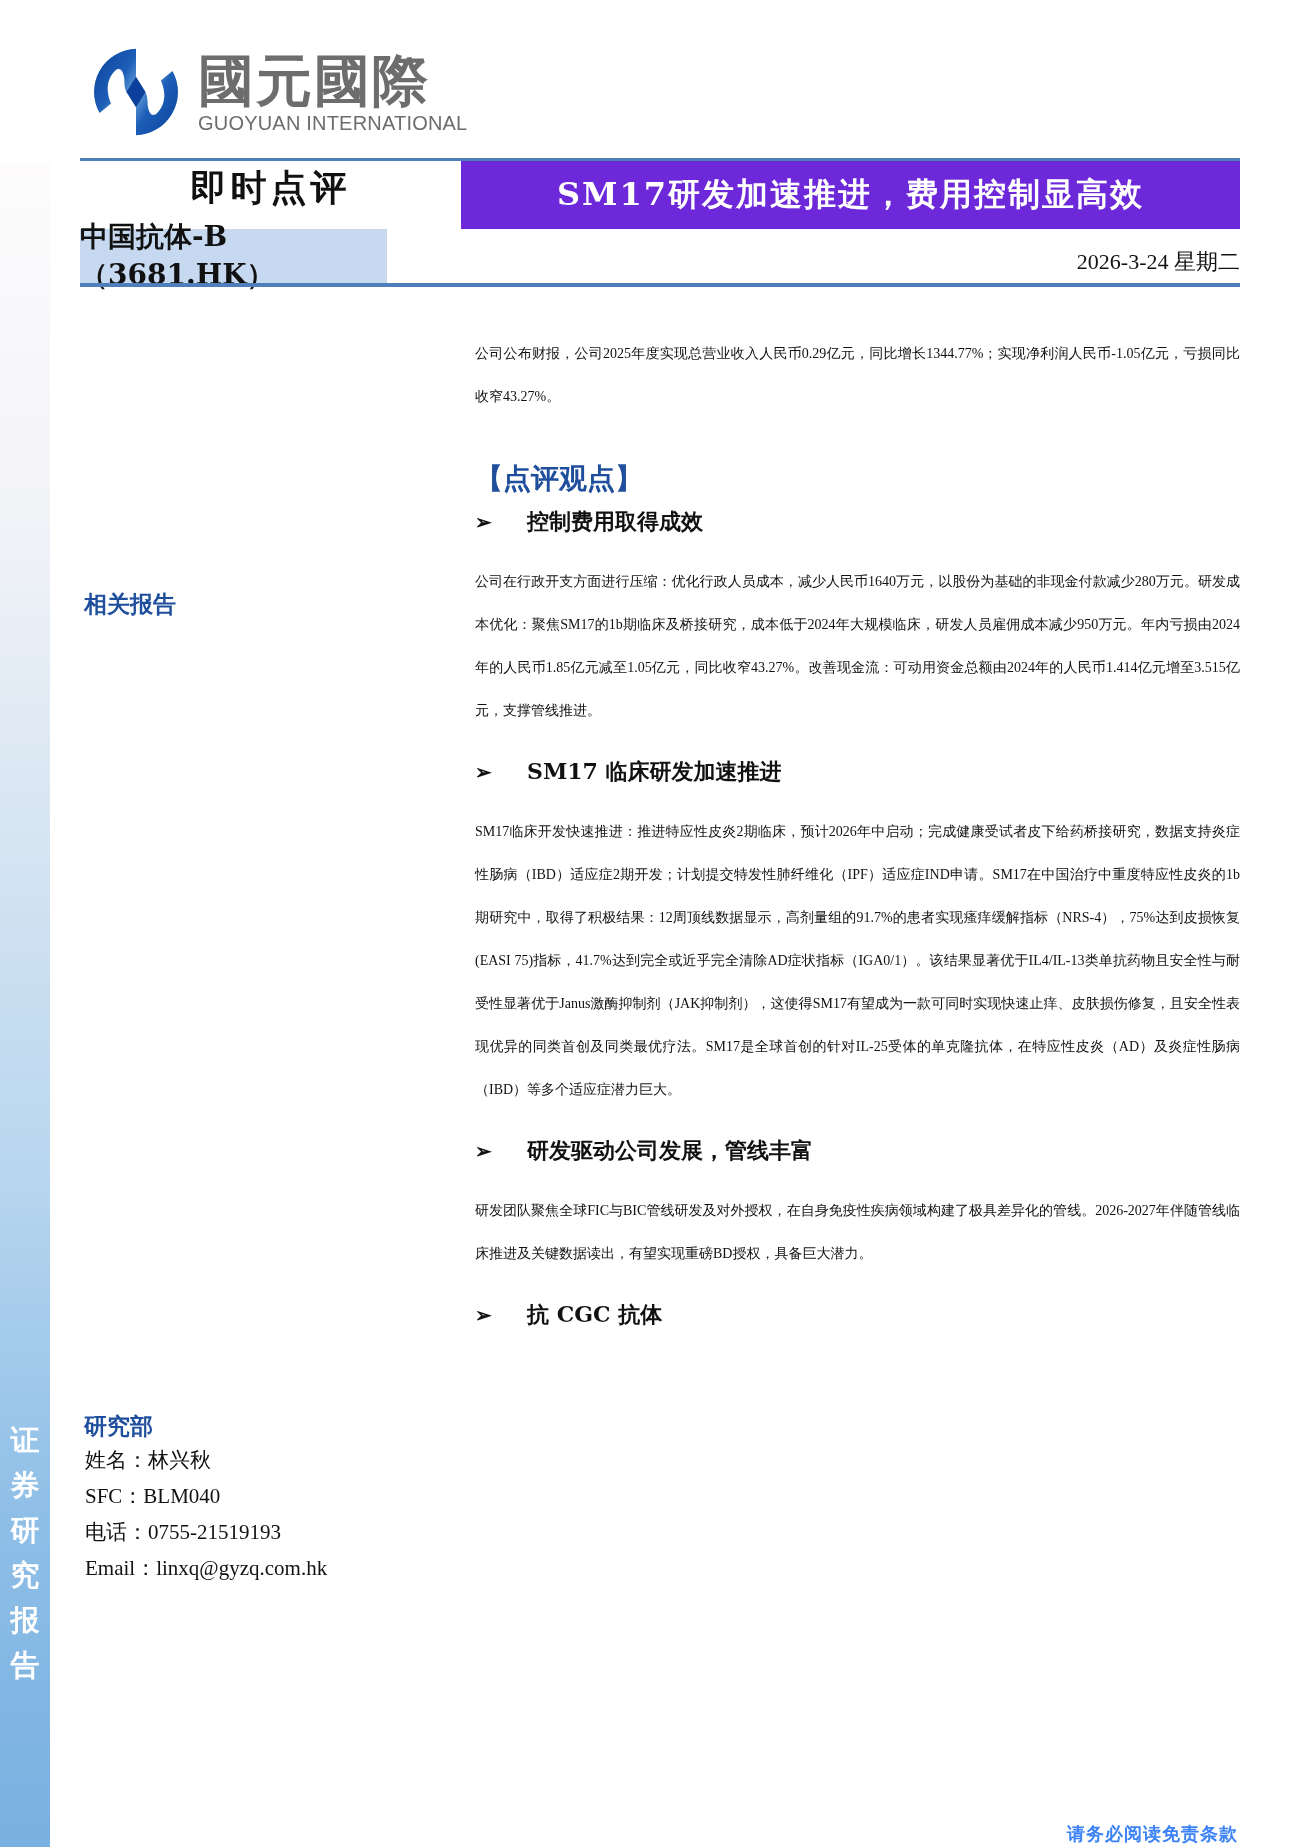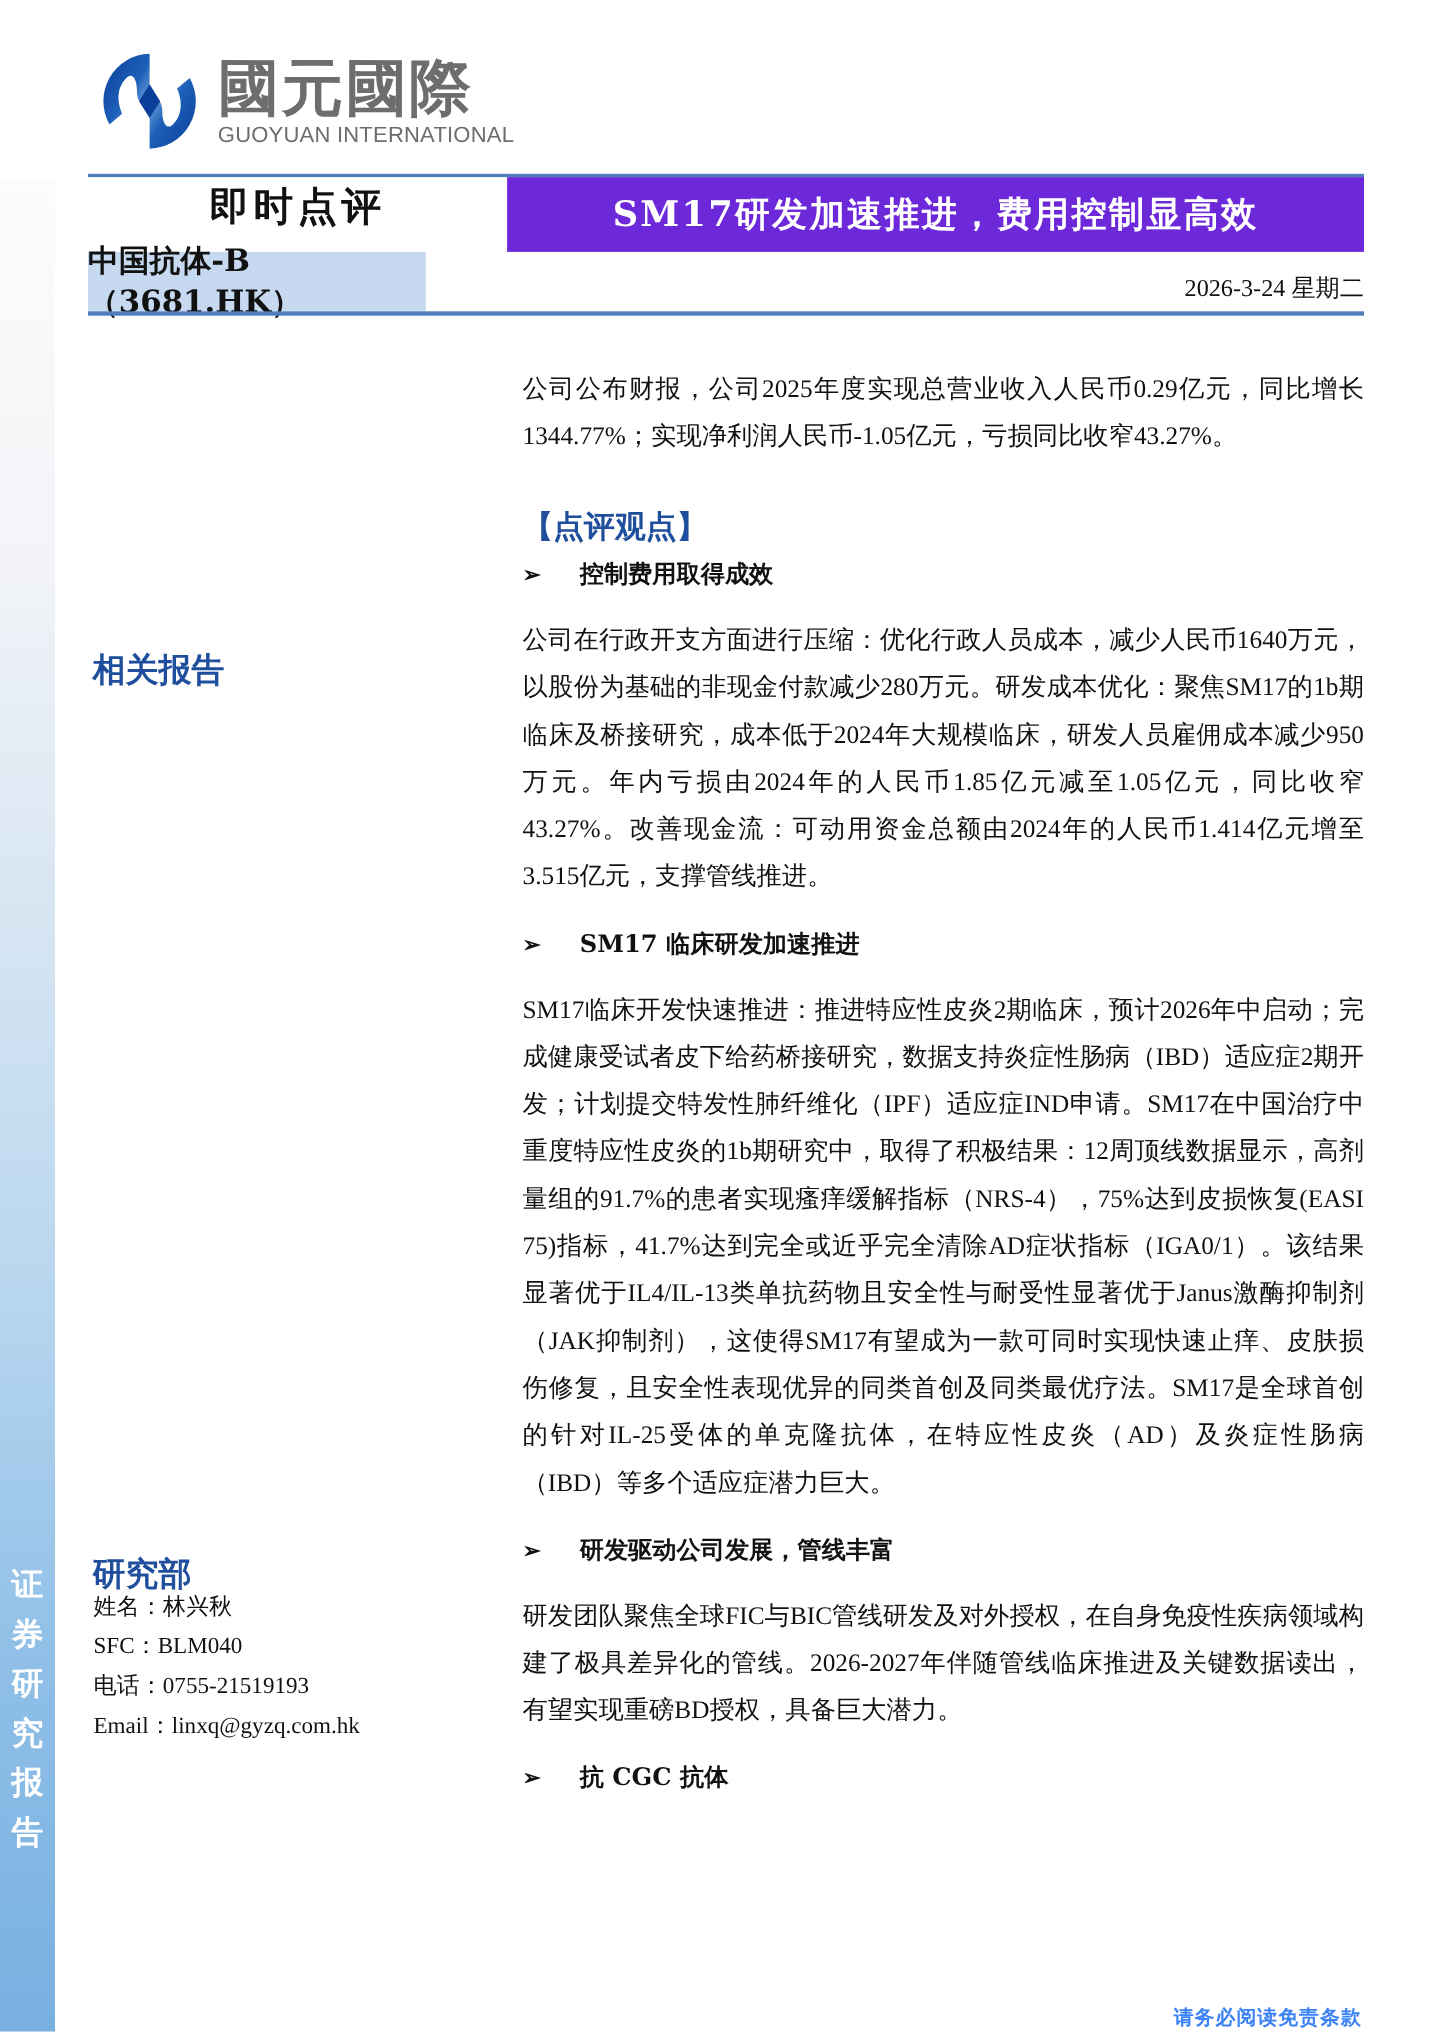--- a/index.html
+++ b/index.html
@@ -21,26 +21,26 @@
   .top-line { left:80px; top:158px; width:1160px; height:3px; background:#4f7fbb; }
   .type-box { left:80px; top:144px; width:381px; height:88px; display:flex; align-items:center; justify-content:center;
               font-size:36px; font-weight:bold; color:#111; font-family:"DejaVu Serif",serif; letter-spacing:4px; }
   .title-box { left:461px; top:161px; width:779px; height:68px; background:#6d28d9; display:flex; align-items:center; justify-content:center;
                font-size:32px; font-weight:bold; color:#ffffff; font-family:"DejaVu Serif",serif; letter-spacing:2px; }
   .stock-box { left:80px; top:229px; width:307px; height:54px; background:#c6d9f1; display:flex; align-items:center; justify-content:center;
                font-size:28px; font-weight:bold; color:#111; font-family:"DejaVu Serif",serif; }
   .date { right:66px; top:247px; font-size:22px; color:#111; }
   .bottom-line { left:80px; top:283px; width:1160px; height:4px; background:#4f7fbb; }
   
-  .side-head { left:84px; font-size:30px; font-weight:bold; color:#1f4f9c; font-family:"DejaVu Serif",serif; }
+  .side-head { left:84px; font-size:23px; font-weight:bold; color:#1f4f9c; font-family:"DejaVu Serif",serif; }
   .contact { left:85px; top:1442px; font-size:21px; line-height:36px; color:#111; }
   
   .main { left:475px; top:318px; width:765px; }
   .sec-head { font-family:"DejaVu Serif",serif; font-weight:bold; font-size:28px; color:#1f4f9c; margin:0 0 0 0; height:46px; line-height:46px; }
-  .para { font-size:23px; line-height:43px; text-align:justify; text-align-last:left; margin:0; color:#111; }
+  .para { font-size:14px; line-height:43px; text-align:justify; text-align-last:left; margin:0; color:#111; }
   .bullet { display:flex; align-items:center; height:40px; font-family:"DejaVu Serif",serif; font-weight:bold; font-size:22px; color:#111; }
   .bullet .arrow { width:52px; font-size:20px; font-weight:bold; }
   .footer { right:68px; top:1822px; font-family:"DejaVu Serif",serif; font-weight:bold; font-size:18px; color:#3b82f6; letter-spacing:1px; }
 </style>
 </head>
 <body>
 
 <div class="abs strip"></div>
 <div class="abs strip-text">
   <span>证</span>

